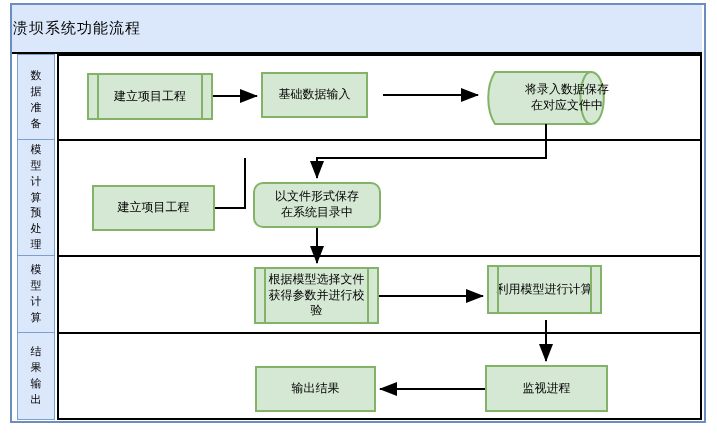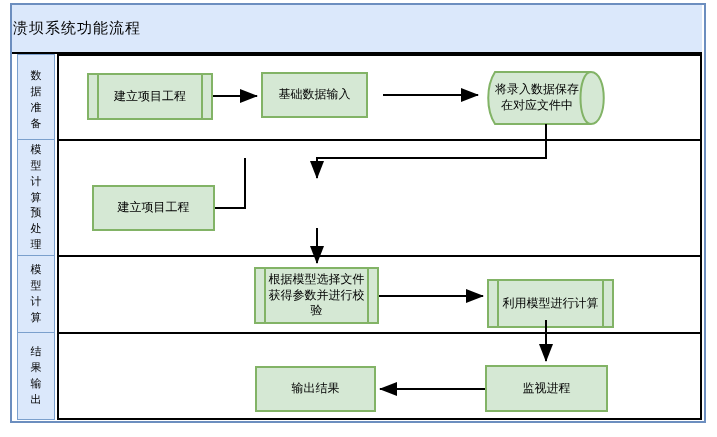--- a/index.html
+++ b/index.html
@@ -65,31 +65,34 @@
     <div class="lbl" style="width:96px;">建立项目工程</div>
   </div>
   <div class="node" style="left:261px;top:72px;width:107px;height:46px;">
     <div class="lbl">基础数据输入</div>
   </div>
   <div class="storage-wrap">
     <svg width="132" height="56" viewBox="0 0 132 56">
       <path d="M14,2 L110,2 C127,2 127,54 110,54 L14,54 C5,40 5,16 14,2 Z" fill="#d5e8d4" stroke="#82b366" stroke-width="2"></path>
       <path d="M110,2 C96,2 96,54 110,54" fill="none" stroke="#82b366" stroke-width="2"></path>
     </svg>
-    <div class="lbl" style="width:88px;">将录入数据保存在对应文件中</div>
+    <div class="lbl" style="width:88px;margin-left:30px;">将录入数据保存在对应文件中</div>
   </div>
 
   <div class="node" style="left:92px;top:185px;width:123px;height:46px;">
     <div class="lbl">建立项目工程</div>
   </div>
+  <div class="node rounded" style="left:253px;top:182px;width:128px;height:46px;">
+    <div class="lbl" style="width:92px;">以文件形式保存在系统目录中</div>
+  </div>
 
   <div class="node predef" style="left:254px;top:267px;width:125px;height:57px;">
     <div class="lbl" style="width:100px;">根据模型选择文件获得参数并进行校验</div>
   </div>
-  <div class="node predef" style="left:487px;top:279px;width:127px;height:49px;">
+  <div class="node predef" style="left:487px;top:265px;width:115px;height:49px;">
     <div class="lbl" style="width:100px;">利用模型进行计算</div>
   </div>
 
   <div class="node" style="left:485px;top:365px;width:123px;height:47px;">
     <div class="lbl">监视进程</div>
   </div>
   <div class="node" style="left:255px;top:366px;width:121px;height:46px;">
     <div class="lbl">输出结果</div>
   </div>
 

